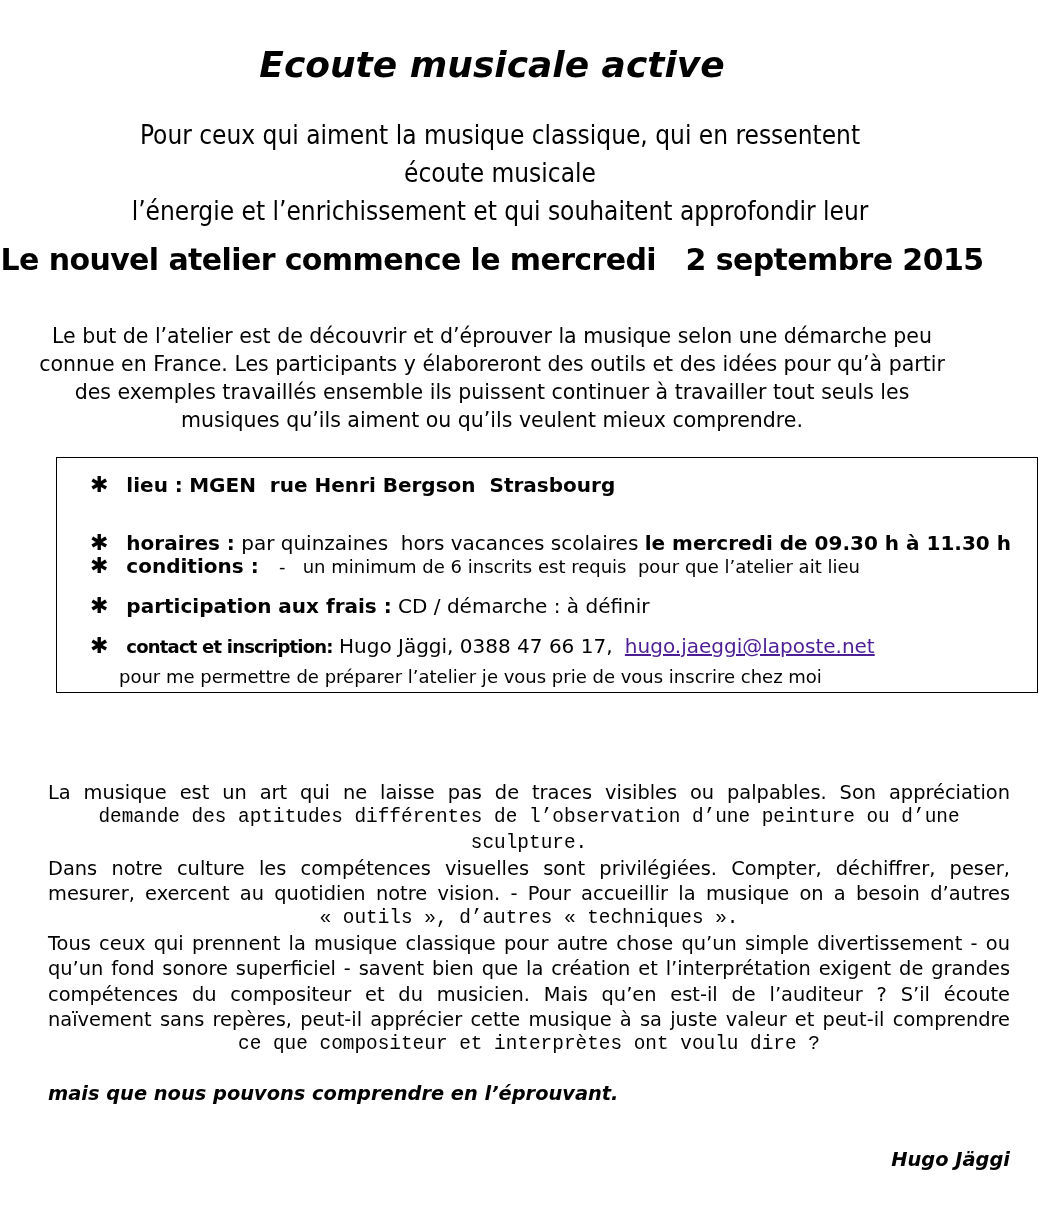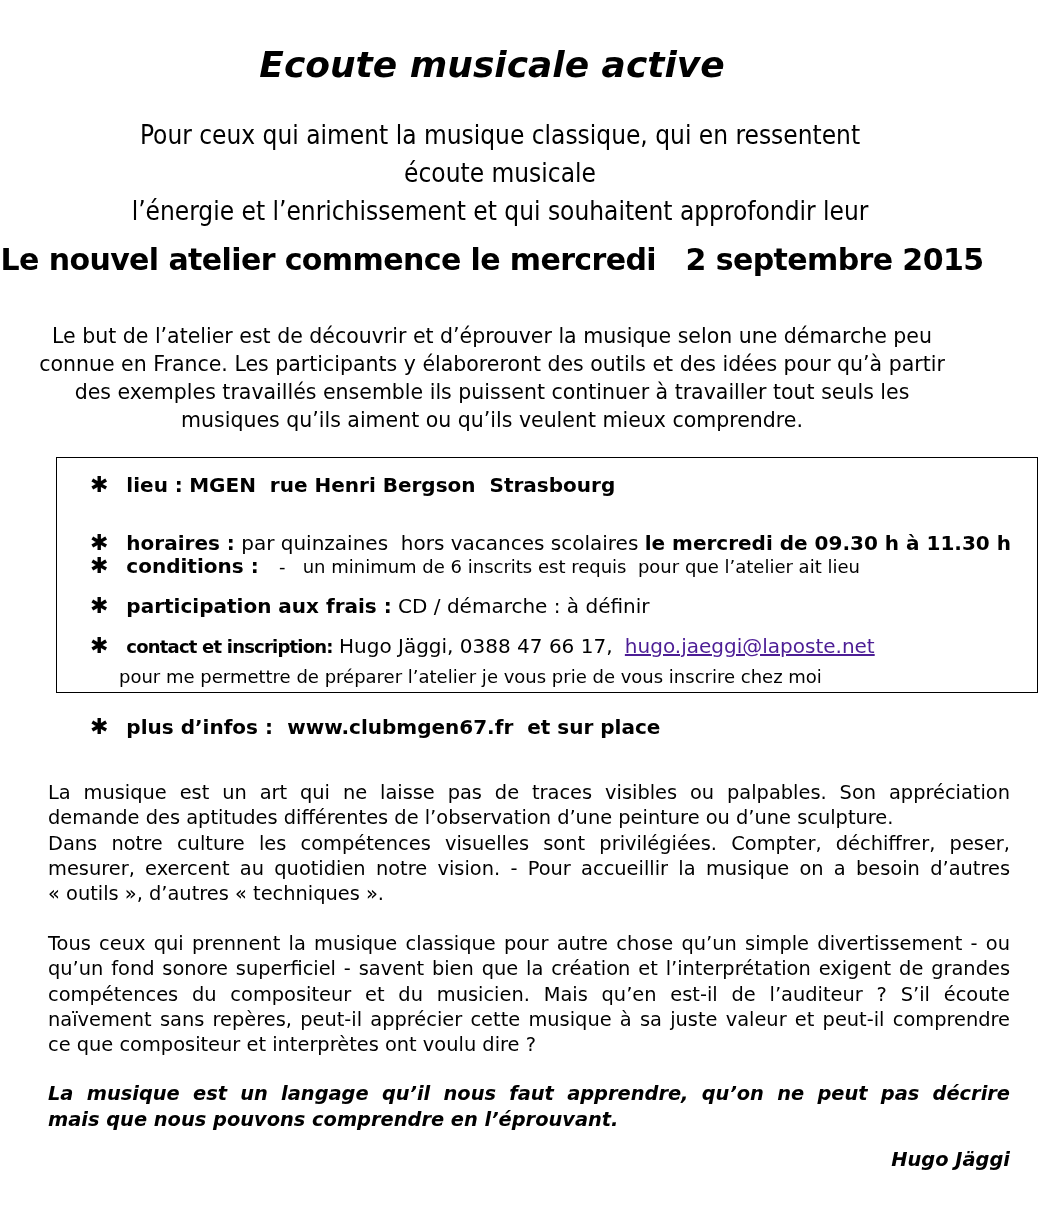--- a/index.html
+++ b/index.html
@@ -13,21 +13,21 @@
   .intro { top: 322px; font-size: 20.5px; line-height: 28px; }
   .intro span { display: block; }
   .box { left: 40px; top: 457px; width: 982px; height: 236px; border: 1px solid #000; box-sizing: border-box; margin-left: 16px; }
   .row { position: absolute; left: 33px; font-size: 20px; white-space: nowrap; }
   .row .star { display: inline-block; width: 30px; font-weight: bold; font-size: 22px; }
   .b { font-weight: bold; }
   .link { color: #4c1d95; text-decoration: underline; }
   .cursive { font-family: "DejaVu Sans", sans-serif; font-size: 18px; }
   .para { left: 48px; width: 962px; font-size: 19.4px; line-height: 25.3px; text-align: justify; }
   .para span.l { display: block; text-align: justify; text-align-last: justify; }
-  .para span.last { display: block; text-align: left; }
+  .para span.last { display: block; text-align: center; font-family: Liberation Mono, monospace; }
   .quote { left: 48px; width: 962px; font-size: 19.4px; line-height: 26px; font-style: italic; font-weight: bold; }
   .sig { right: 46px; top: 1132px; font-size: 19.4px; font-style: italic; font-weight: bold; margin-top: 16px; }
 </style>
 </head>
 <body>
 
 <div class="abs center title">Ecoute musicale active</div>
 
 <div class="abs center subtitle">
   <span>Pour ceux qui aiment la musique classique, qui en ressentent</span>
@@ -66,41 +66,35 @@
     <span class="b">participation aux frais :</span>
     <span>CD / démarche : à définir</span>
   </div>
   <div class="row" style="top:175px;">
     <span class="star">✱</span>
     <span class="b" style="font-size:18px; letter-spacing:-0.8px;">contact et inscription:</span>
     <span>Hugo Jäggi, 0388 47 66 17,</span>
     <a class="link" href="#" style="margin-left:6px;">hugo.jaeggi@laposte.net</a>
   </div>
   <div class="row cursive" style="top:208px; left:62px;">pour me permettre de préparer l’atelier je vous prie de vous inscrire chez moi</div>
-  <div class="row" style="top:256px;">
-    <span class="star">✱</span>
-    <span class="b">plus d’infos :</span>
-    <span class="b" style="white-space:pre; margin-left:8px;">www.clubmgen67.fr  et sur place</span>
-  </div>
 </div>
 
 <div class="abs para" style="top:780px;">
   <span class="l">La musique est un art qui ne laisse pas de traces visibles ou palpables. Son appréciation</span>
   <span class="last">demande des aptitudes différentes de l’observation d’une peinture ou d’une sculpture.</span>
   <span class="l">Dans notre culture les compétences visuelles sont privilégiées. Compter, déchiffrer, peser,</span>
   <span class="l">mesurer, exercent au quotidien notre vision.  -  Pour accueillir la musique on a besoin d’autres</span>
   <span class="last">« outils », d’autres « techniques ».</span>
 </div>
 
 <div class="abs para" style="top:931px;">
   <span class="l">Tous ceux qui prennent la musique classique pour autre chose qu’un simple divertissement - ou</span>
   <span class="l">qu’un fond sonore superficiel - savent bien que la création et l’interprétation exigent de grandes</span>
   <span class="l">compétences du compositeur et du musicien. Mais qu’en est-il de l’auditeur ?  S’il écoute</span>
   <span class="l">naïvement sans repères, peut-il apprécier cette musique à sa juste valeur et peut-il comprendre</span>
   <span class="last">ce que compositeur et interprètes ont voulu dire ?</span>
 </div>
 
 <div class="abs quote" style="top:1081px;">
-  <span class="l" style="display:block; text-align:justify; text-align-last:justify;">La musique est un langage qu’il nous faut apprendre,  qu’on ne peut pas décrire</span>
   <span style="display:block;">mais que nous pouvons comprendre en l’éprouvant.</span>
 </div>
 
 <div class="abs sig">Hugo Jäggi</div>
 
 </body></html>

